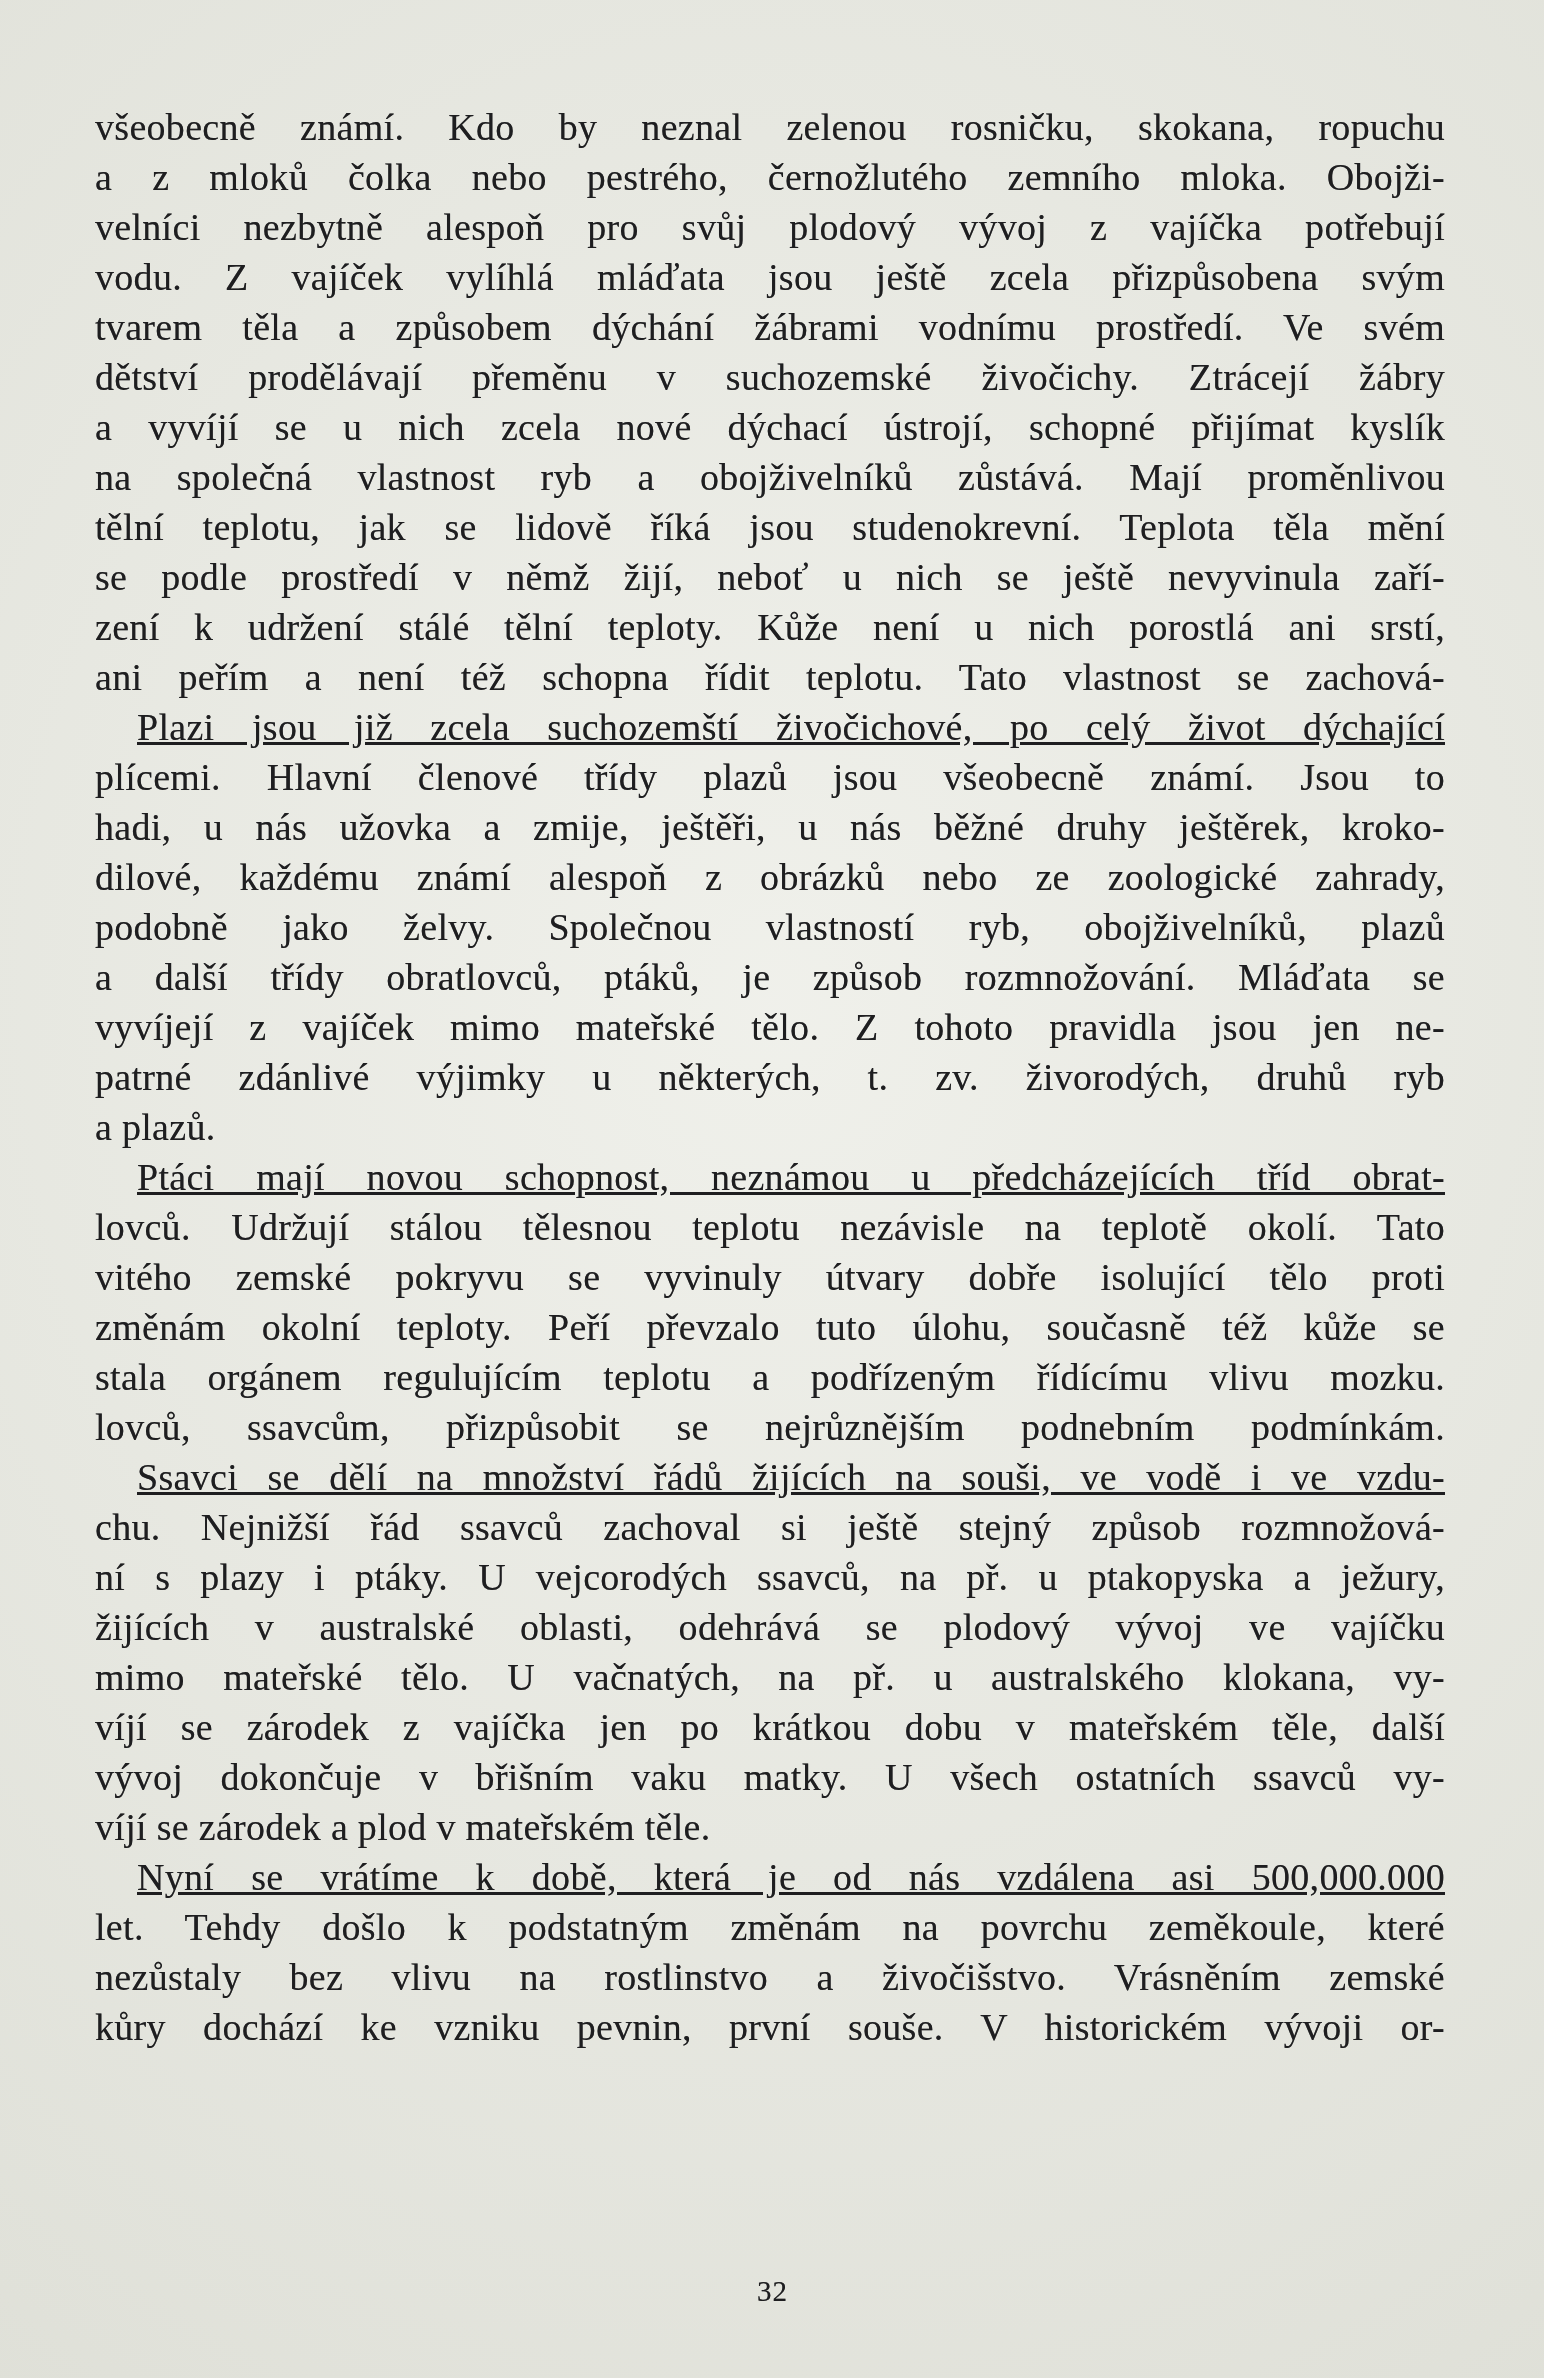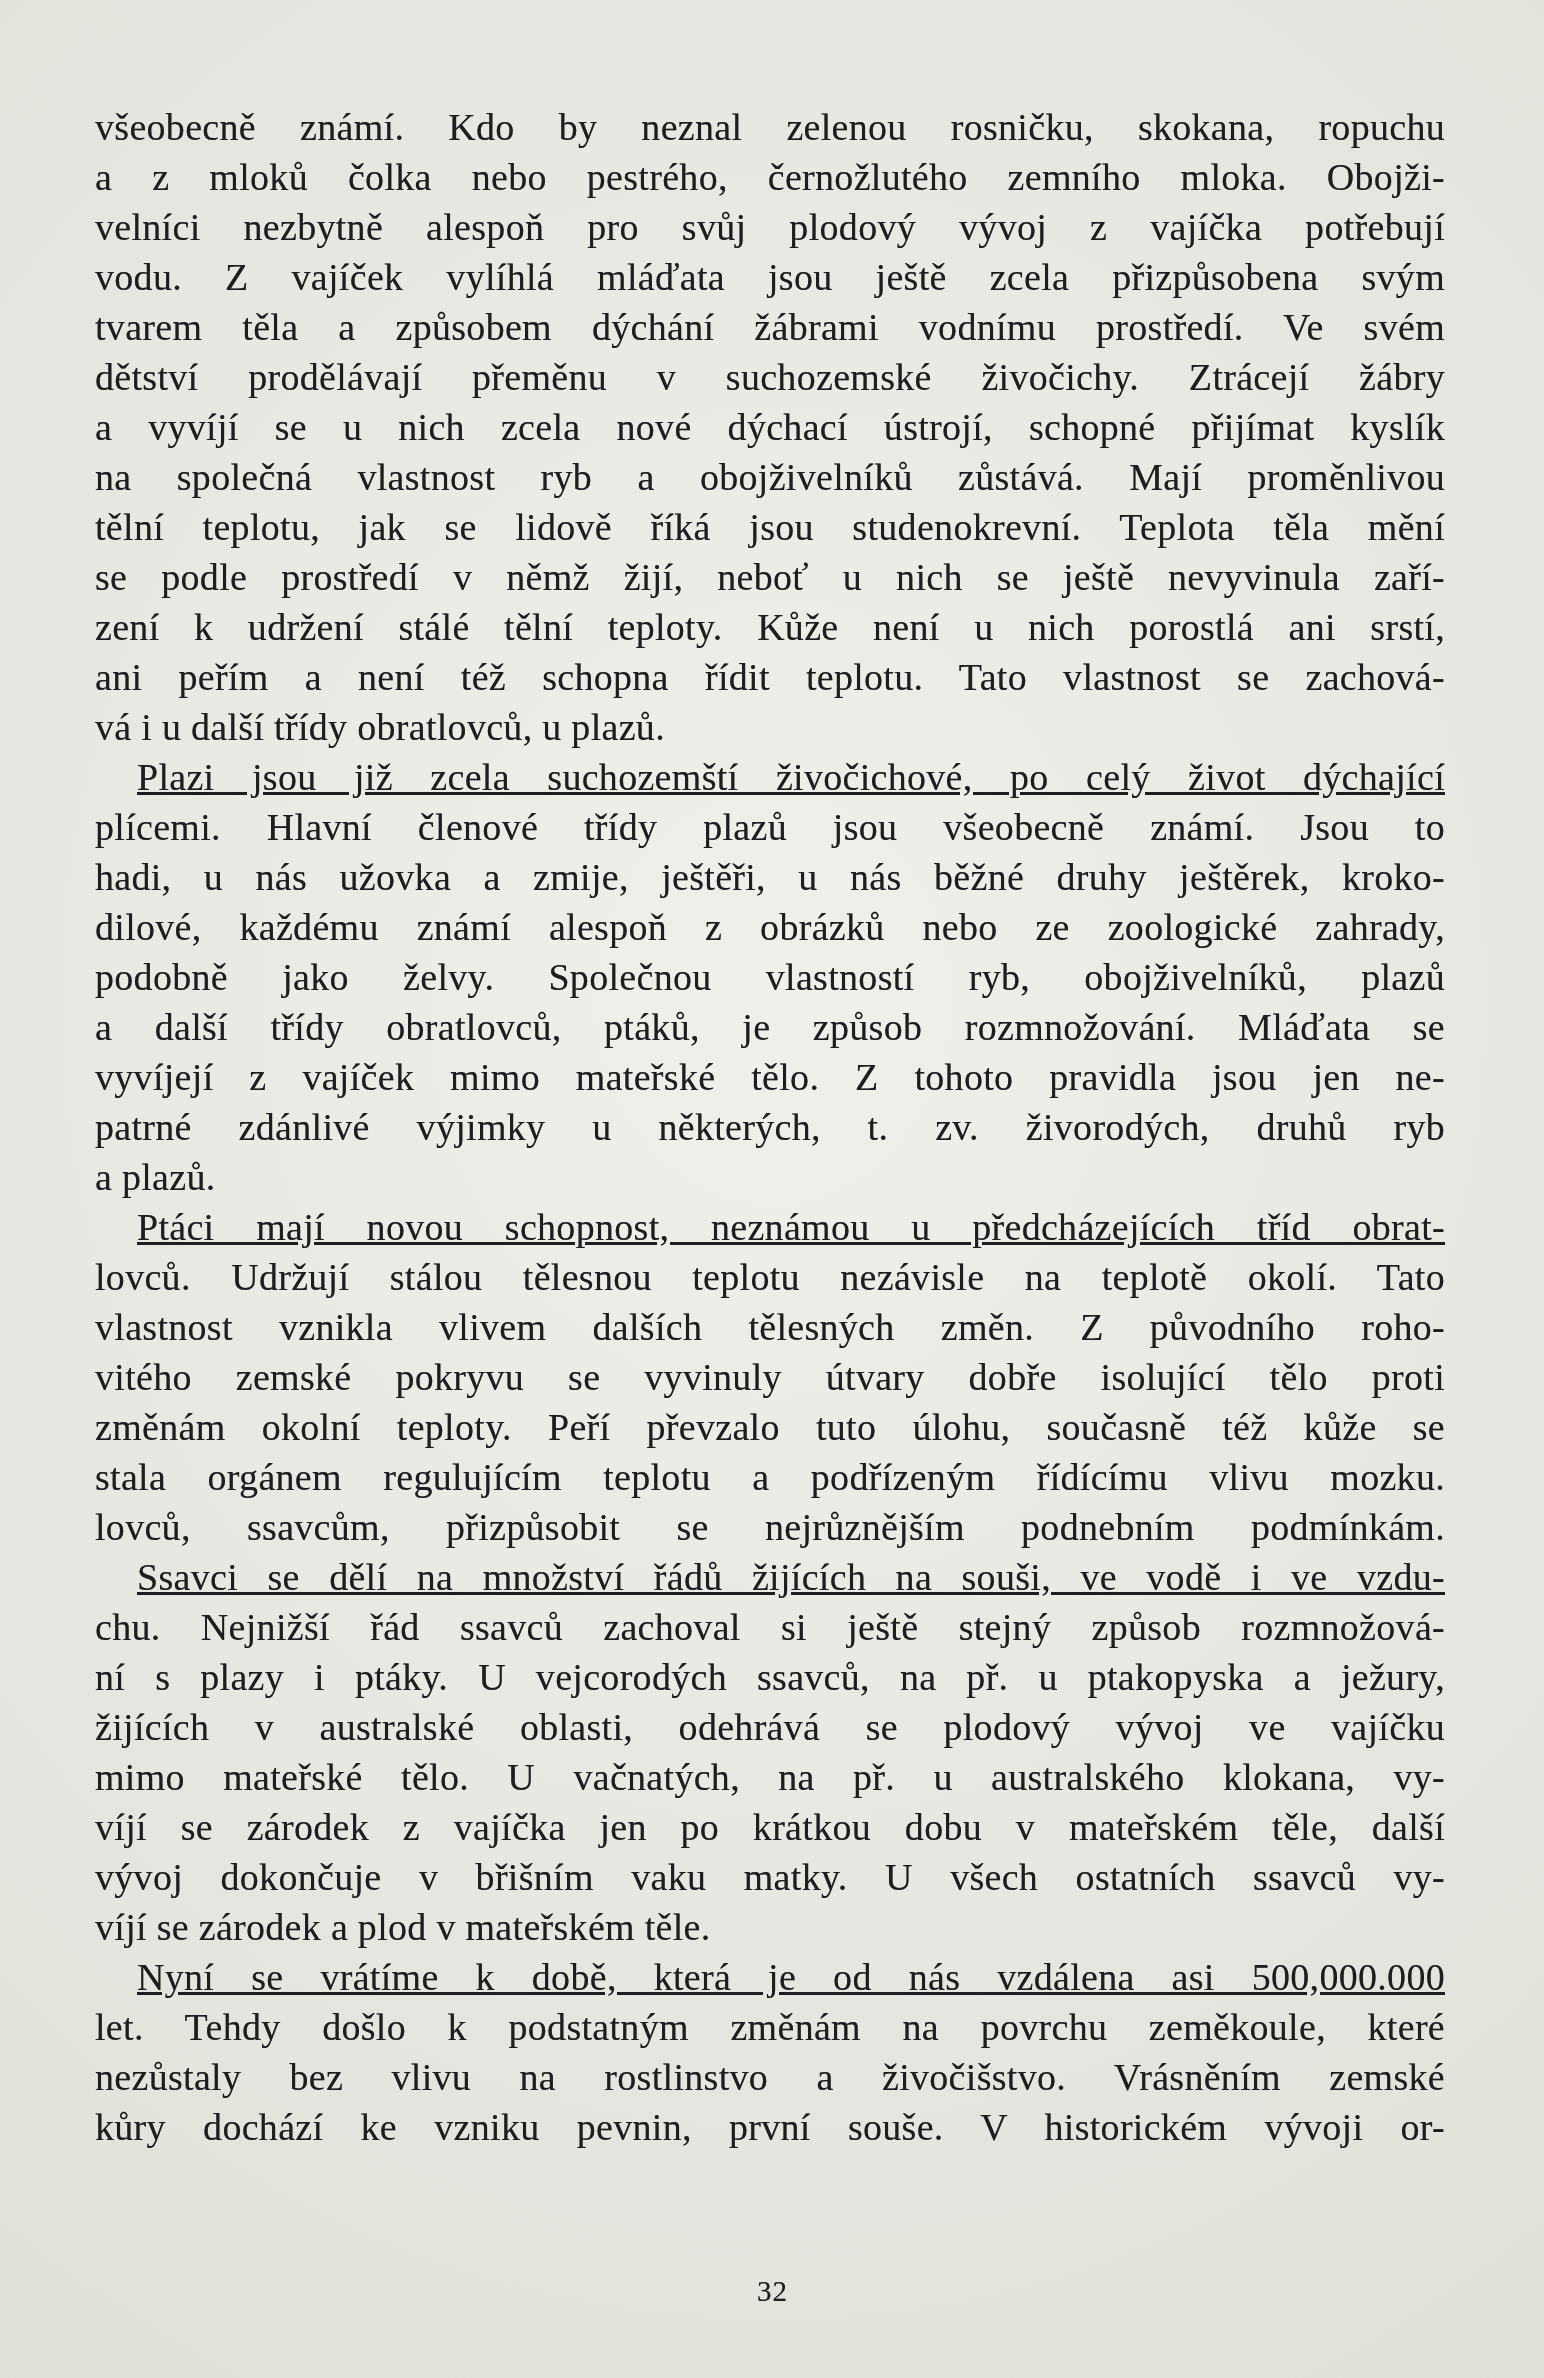--- a/index.html
+++ b/index.html
@@ -63,39 +63,37 @@
       <div class="line">velníci nezbytně alespoň pro svůj plodový vývoj z vajíčka potřebují</div>
       <div class="line">vodu. Z vajíček vylíhlá mláďata jsou ještě zcela přizpůsobena svým</div>
       <div class="line">tvarem těla a způsobem dýchání žábrami vodnímu prostředí. Ve svém</div>
       <div class="line">dětství prodělávají přeměnu v suchozemské živočichy. Ztrácejí žábry</div>
       <div class="line">a vyvíjí se u nich zcela nové dýchací ústrojí, schopné přijímat kyslík</div>
       <div class="line">na společná vlastnost ryb a obojživelníků zůstává. Mají proměnlivou</div>
       <div class="line">tělní teplotu, jak se lidově říká jsou studenokrevní. Teplota těla mění</div>
       <div class="line">se podle prostředí v němž žijí, neboť u nich se ještě nevyvinula zaří-</div>
       <div class="line">zení k udržení stálé tělní teploty. Kůže není u nich porostlá ani srstí,</div>
       <div class="line">ani peřím a není též schopna řídit teplotu. Tato vlastnost se zachová-</div>
-      <div class="line last">vá i u další třídy obratlovců, u plazů.</div>
     </section>
 
     <section class="para">
       <div class="line indent">Plazi jsou již zcela suchozemští živočichové, po celý život dýchající</div>
       <div class="line">plícemi. Hlavní členové třídy plazů jsou všeobecně známí. Jsou to</div>
       <div class="line">hadi, u nás užovka a zmije, ještěři, u nás běžné druhy ještěrek, kroko-</div>
       <div class="line">dilové, každému známí alespoň z obrázků nebo ze zoologické zahrady,</div>
       <div class="line">podobně jako želvy. Společnou vlastností ryb, obojživelníků, plazů</div>
       <div class="line">a další třídy obratlovců, ptáků, je způsob rozmnožování. Mláďata se</div>
       <div class="line">vyvíjejí z vajíček mimo mateřské tělo. Z tohoto pravidla jsou jen ne-</div>
       <div class="line">patrné zdánlivé výjimky u některých, t. zv. živorodých, druhů ryb</div>
       <div class="line last">a plazů.</div>
     </section>
 
     <section class="para">
       <div class="line indent">Ptáci mají novou schopnost, neznámou u předcházejících tříd obrat-</div>
       <div class="line">lovců. Udržují stálou tělesnou teplotu nezávisle na teplotě okolí. Tato</div>
-      <div class="line">vlastnost vznikla vlivem dalších tělesných změn. Z původního roho-</div>
       <div class="line">vitého zemské pokryvu se vyvinuly útvary dobře isolující tělo proti</div>
       <div class="line">změnám okolní teploty. Peří převzalo tuto úlohu, současně též kůže se</div>
       <div class="line">stala orgánem regulujícím teplotu a podřízeným řídícímu vlivu mozku.</div>
       <div class="line">lovců, ssavcům, přizpůsobit se nejrůznějším podnebním podmínkám.</div>
     </section>
 
     <section class="para">
       <div class="line indent">Ssavci se dělí na množství řádů žijících na souši, ve vodě i ve vzdu-</div>
       <div class="line">chu. Nejnižší řád ssavců zachoval si ještě stejný způsob rozmnožová-</div>
       <div class="line">ní s plazy i ptáky. U vejcorodých ssavců, na př. u ptakopyska a ježury,</div>

